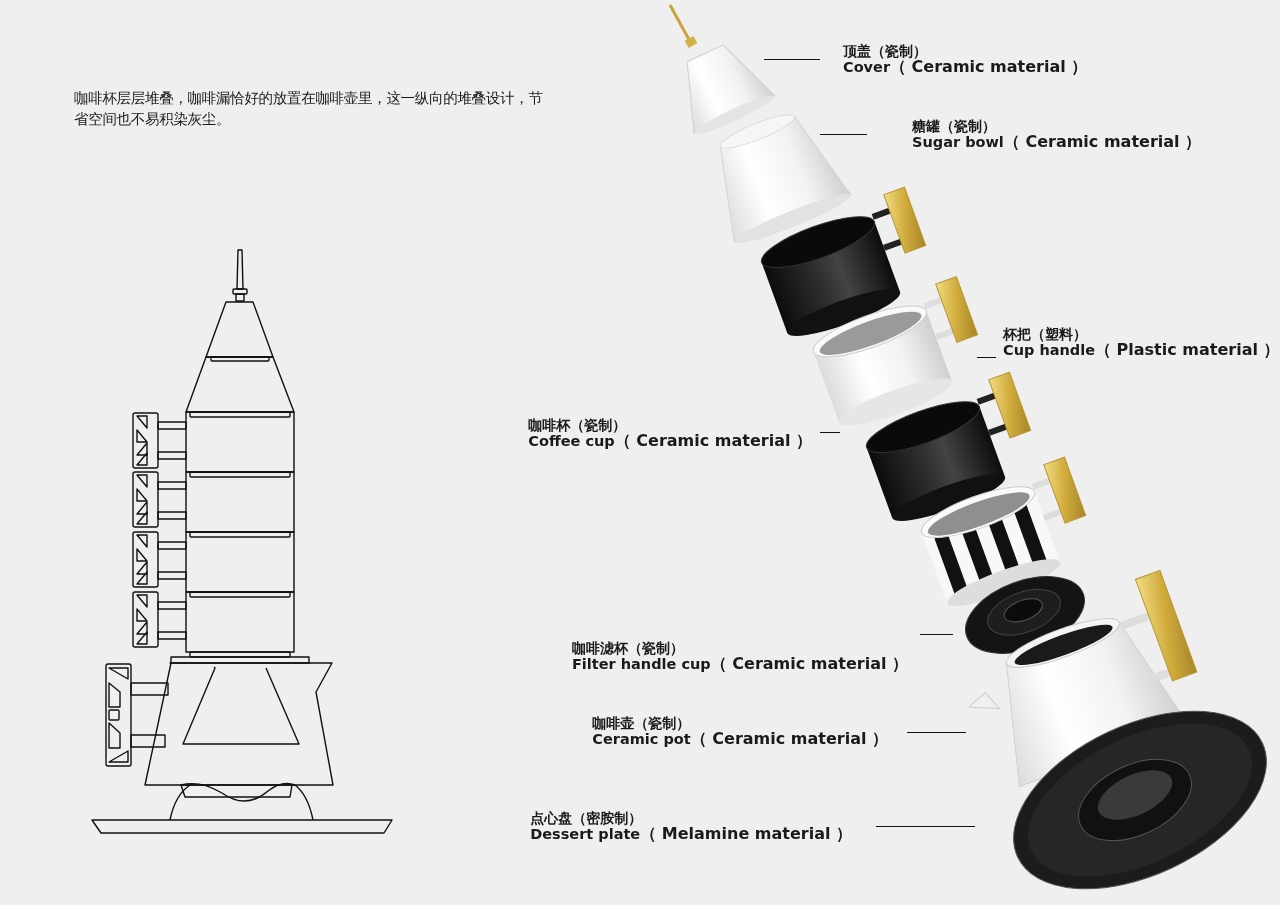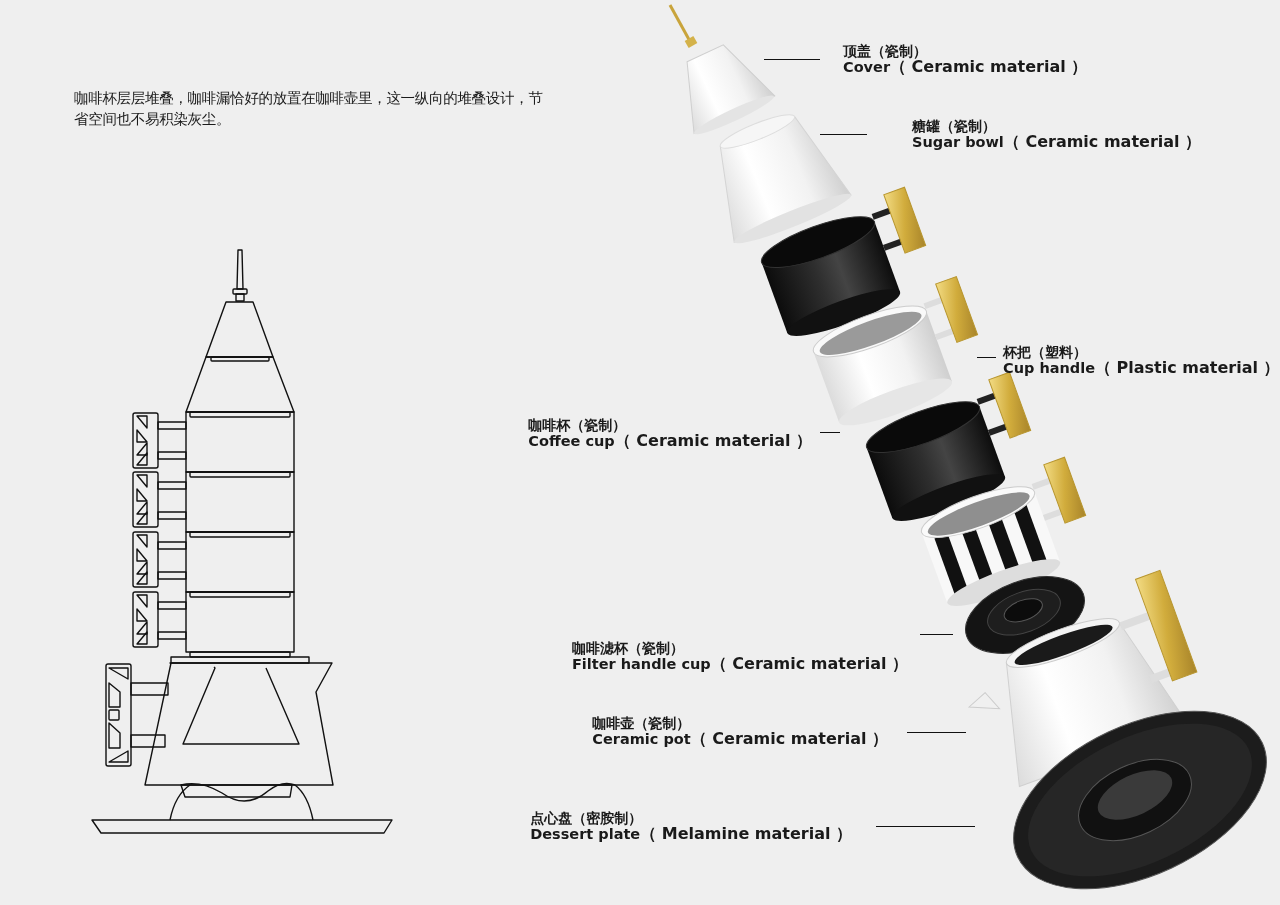--- a/index.html
+++ b/index.html
@@ -227,21 +227,21 @@
 <div class="leader" style="left:876px; top:826px; width:99px;"></div>
 
 <div class="callout" style="left:843px; top:44px;">
   <span class="zh">顶盖（瓷制）</span>
   <span class="en"><span>Cover</span><small>（ Ceramic material ）</small></span>
 </div>
 <div class="callout" style="left:888px; top:119px;margin-left:24px;">
   <span class="zh">糖罐（瓷制）</span>
   <span class="en"><span>Sugar bowl</span><small>（ Ceramic material ）</small></span>
 </div>
-<div class="callout" style="left:1003px; top:345px;">
+<div class="callout" style="left:1003px; top:327px;">
   <span class="zh">杯把（塑料）</span>
   <span class="en"><span>Cup handle</span><small>（ Plastic material ）</small></span>
 </div>
 <div class="callout right" style="right:468px; top:418px;">
   <span class="zh">咖啡杯（瓷制）</span>
   <span class="en"><span>Coffee cup</span><small>（ Ceramic material ）</small></span>
 </div>
 <div class="callout right" style="right:372px; top:618px;margin-top:23px;">
   <span class="zh">咖啡滤杯（瓷制）</span>
   <span class="en"><span>Filter handle cup</span><small>（ Ceramic material ）</small></span>

